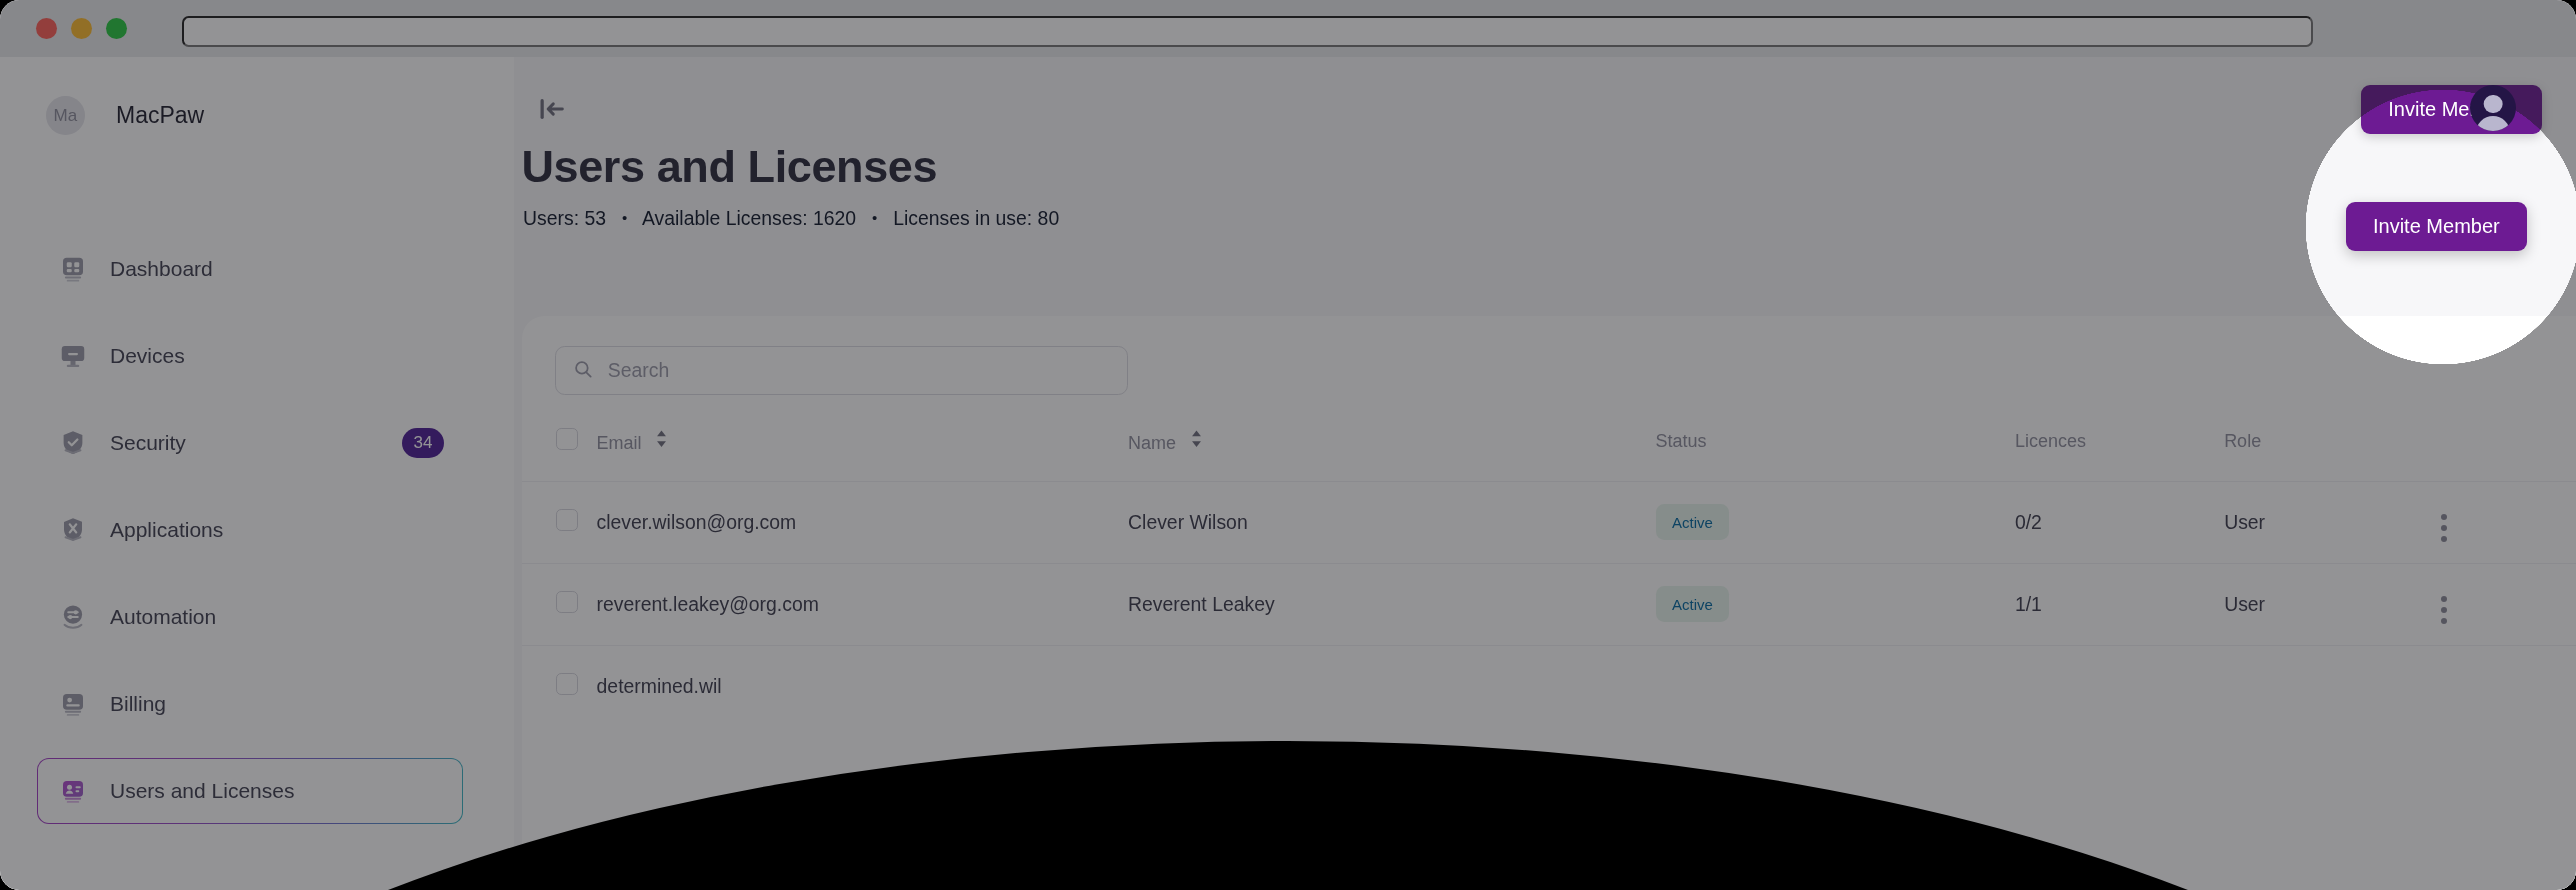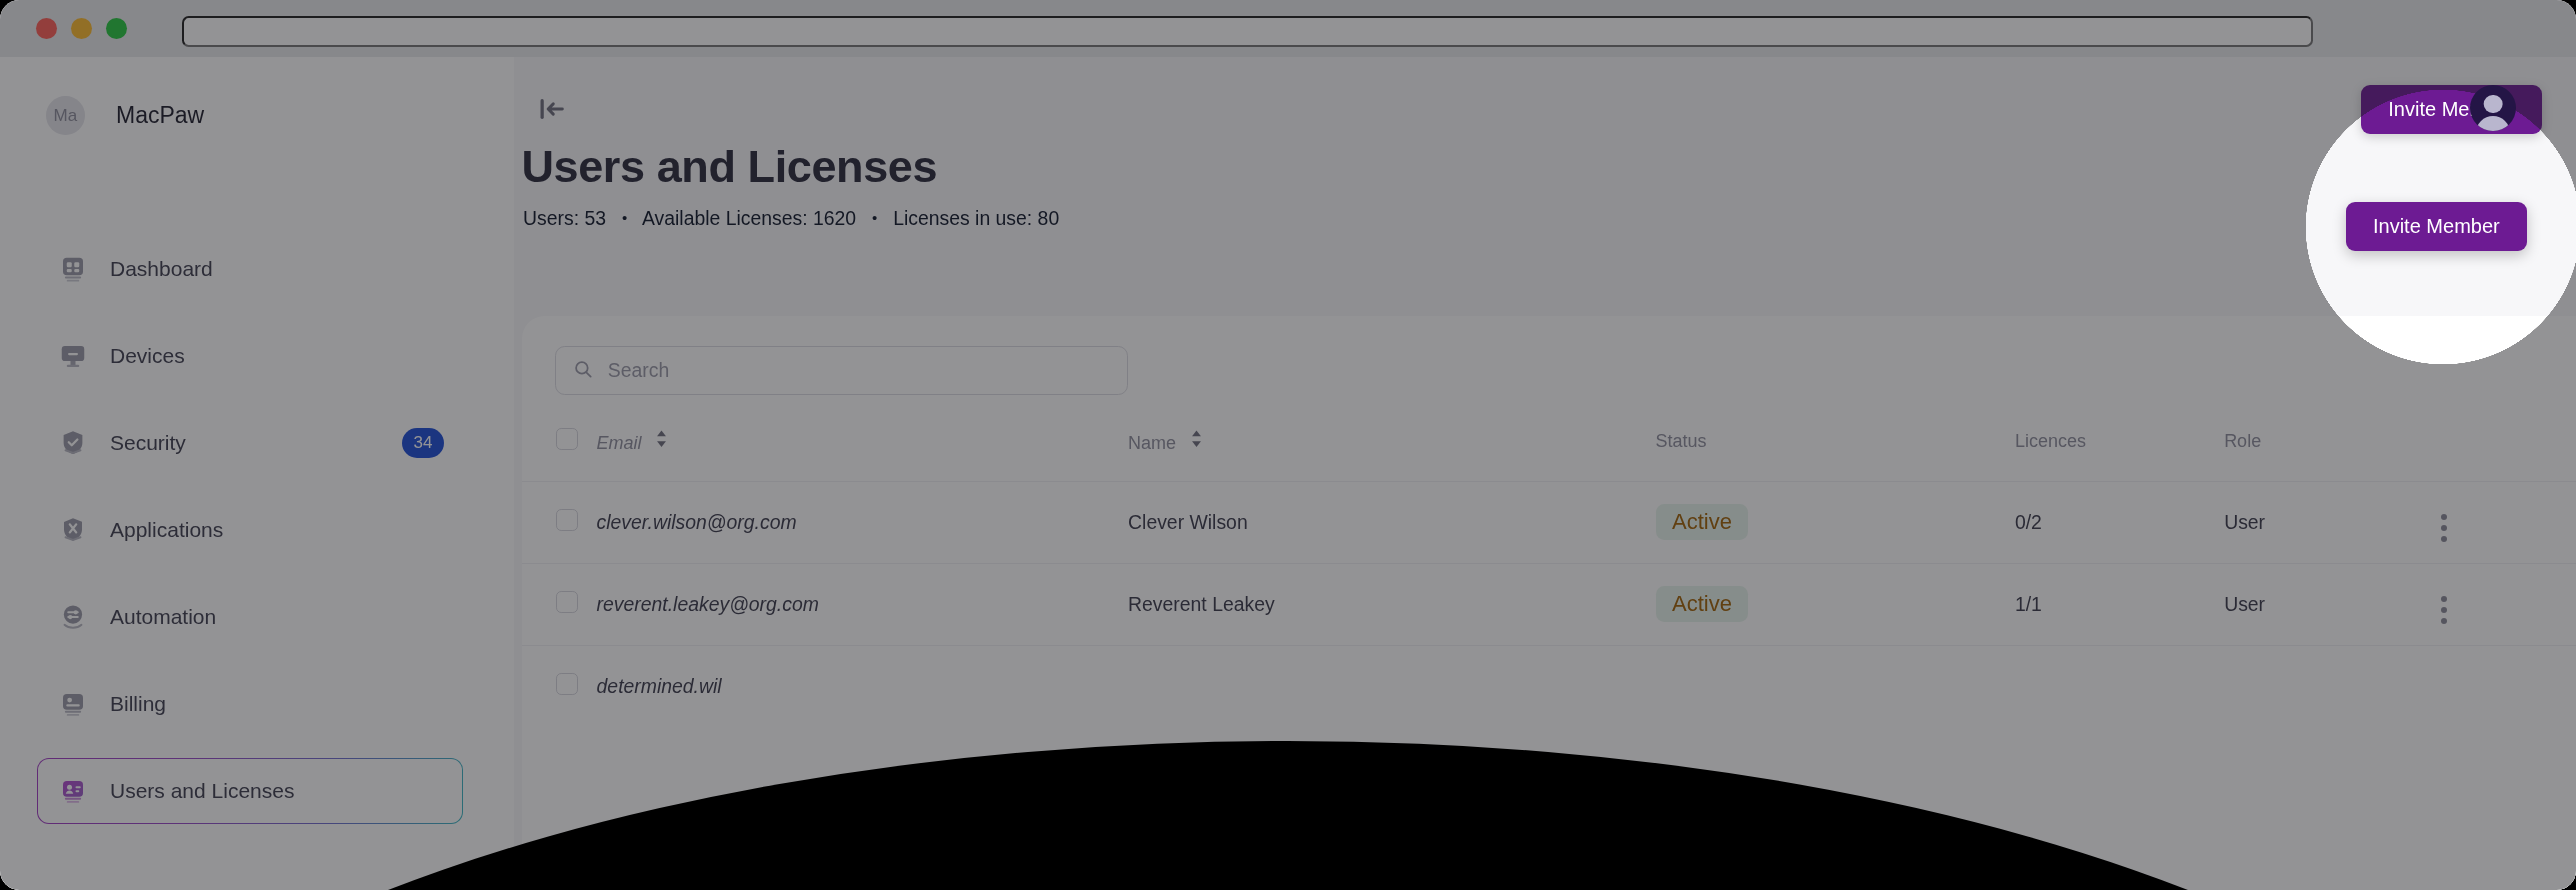--- a/index.html
+++ b/index.html
@@ -60,21 +60,21 @@
   }
   .nav-item .lbl{ font-size:21px; color:#3f3f50; flex:1; }
   .nav-item.active{
     border:1.5px solid transparent;
     background:
       linear-gradient(#ffffff,#ffffff) padding-box,
       linear-gradient(100deg,#a23bc4 0%,#9a49c9 35%,#6f6fd0 70%,#3ab8c4 100%) border-box;
   }
   .badge{
     min-width:42px; height:30px; padding:0 10.5px; border-radius:15px;
-    background:#1d4ed8; color:#ffffff; font-size:17px;
+    background:#4c1d95; color:#ffffff; font-size:17px;
     display:flex; align-items:center; justify-content:center;
   }
 
   
   #main{
     position:absolute; left:514px; top:0; width:2062px; height:833px;
     background:#f7f7f9;
   }
   #collapse-btn{
     position:absolute; left:12.7px; top:27px; width:49px; height:49px;
@@ -132,35 +132,35 @@
   table{ position:absolute; left:0; top:112px; width:2055px; border-collapse:collapse; }
   thead th{
     text-align:left; font-weight:normal; font-size:18px; color:#8e8e9d;
     padding:0 0 25.4px 0; height:45px; vertical-align:middle;
   }
   tbody td{
     font-size:19.4px; color:#3b3b4c; height:82px;
     border-top:1.5px solid #f0f0f3; vertical-align:middle;
   }
   .c-check{ width:75px; padding-left:34px; }
-  .c-email{ width:531px;font-style:italic; }
+  .c-email{ width:531px; }
   .c-name { width:527px; }
   .c-status{ width:359px; }
   .c-lic  { width:209px; }
   .c-role { width:217px; }
   .c-menu { width:135px; }
   .sort-ico{ display:inline-block; margin-left:7.5px; vertical-align:0.7px; }
   .cbx{
     width:22.4px; height:22.4px; border:1.5px solid #d6d6de; border-radius:5.2px;
     display:inline-block;
   }
   .pill{
     display:inline-flex; align-items:center; justify-content:center;
     height:36px; padding:0 16.4px; border-radius:8.2px;
-    background:#e7f4ec; color:#a16207; font-size:22px;
+    background:#e7f4ec; color:#0369a1; font-size:15px;
   }
   .kebab{
     display:inline-flex; flex-direction:column; gap:5.2px; align-items:center;
   }
   .kebab i{ width:6px; height:6px; border-radius:50%; background:#8b8b99; display:block; }
 
   
   #scrim{
     position:absolute; left:0; top:0; width:2576px; height:890px;
     background:rgba(26,26,30,.47); pointer-events:none;

